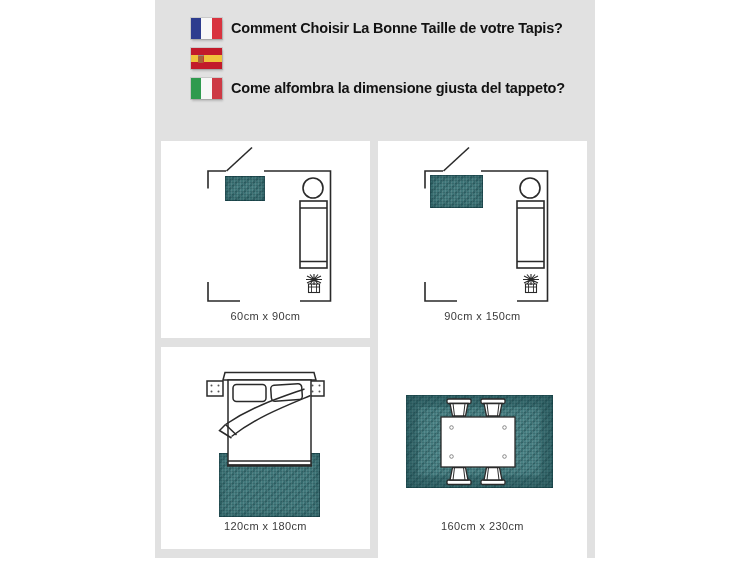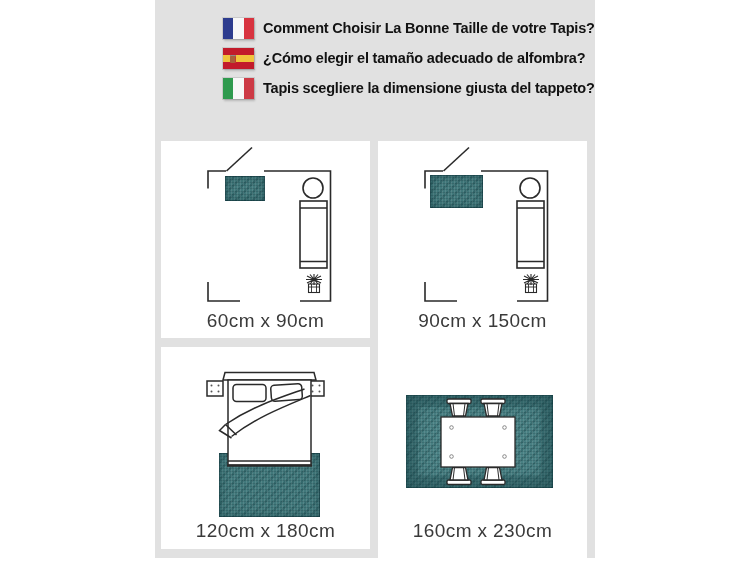--- a/index.html
+++ b/index.html
@@ -7,21 +7,21 @@
     width:750px;height:562px;
     background:#ffffff;
     font-family:"Liberation Sans",sans-serif;
     position:relative;overflow:hidden;
   }
   .content-column{
     position:absolute;left:155px;top:0;width:440px;height:558px;
     background:#e1e1e1;
   }
   
-  .header{position:absolute;left:155px;top:13px;width:440px;padding-left:32px;}
+  .header{position:absolute;left:155px;top:13px;width:440px;}
   .header-row{display:flex;align-items:center;height:30px;padding-left:36px;gap:9px;}
   .header-text{font-weight:bold;font-size:14.5px;color:#121212;white-space:nowrap;letter-spacing:-0.2px;}
   .flag{
     width:31px;height:21px;flex-shrink:0;display:flex;position:relative;
     box-shadow:0 0 0 1px rgba(0,0,0,0.10), 1px 2px 2px rgba(0,0,0,0.18);
   }
   .flag.vert{flex-direction:row;}
   .flag.horiz{flex-direction:column;}
   .flag>span{flex:1;}
   .fr-b{background:#2d3c8e;} .fr-w{background:#f7f7f7;} .fr-r{background:#d8333f;}
@@ -32,21 +32,21 @@
   .de-k{background:#1d1d1b;} .de-r{background:#d2152b;} .de-y{background:#efc700;}
   
   .panel{position:absolute;background:#ffffff;}
   #panel-1{left:161px;top:141px;width:209px;height:197px;}
   #panel-2{left:378px;top:141px;width:209px;height:243px;}
   #panel-3{left:161px;top:347px;width:209px;height:202px;}
   #panel-4{left:378px;top:347px;width:209px;height:252px;}
   .scene-svg{position:absolute;left:0;top:0;}
   .size-label{
     position:absolute;left:0;right:0;text-align:center;
-    font-size:19px;color:#3a3a3a;letter-spacing:0.4px;
+    font-size:11px;color:#3a3a3a;letter-spacing:0.4px;
   }
   .row1 .size-label{top:169px;}
   .row2 .size-label{top:173px;}
   
   .rug{
     position:absolute;
     background-color:#41787b;
     background-image:
       repeating-linear-gradient(90deg, rgba(255,255,255,0.10) 0 1px, rgba(0,0,0,0) 1px 3px),
       repeating-linear-gradient(0deg, rgba(0,30,35,0.16) 0 1px, rgba(0,0,0,0) 1px 3px),
@@ -78,29 +78,28 @@
     </div>
     <div class="header-text">Comment Choisir La Bonne Taille de votre Tapis?</div>
   </div>
   <div class="header-row">
     <div class="flag horiz">
       <span class="es-r"></span>
         <span class="es-y"></span>
         <span class="es-r"></span>
       <i class="es-emblem"></i>
     </div>
-    <div class="header-text">¿Cómo elegir el tamaño adecuado de alfombra?</div>
   </div>
   <div class="header-row">
     <div class="flag vert">
       <span class="it-g"></span>
         <span class="it-w"></span>
         <span class="it-r"></span>
     </div>
-    <div class="header-text">Tapis scegliere la dimensione giusta del tappeto?</div>
+    <div class="header-text">Come alfombra la dimensione giusta del tappeto?</div>
   </div>
 </div>
 
 <div class="panel row1" id="panel-1">
   <div class="rug" id="rug-1"></div>
   <svg class="scene-svg" width="209" height="197" viewBox="0 0 209 197">
     <g fill="none" stroke="#2a2a2a" stroke-width="1.6">
       <path d="M47,47.5 V30 H65"></path>
       <path d="M65.5,30 L91,6.5"></path>
       <path d="M103,30 H169.5 V160 H139"></path>

